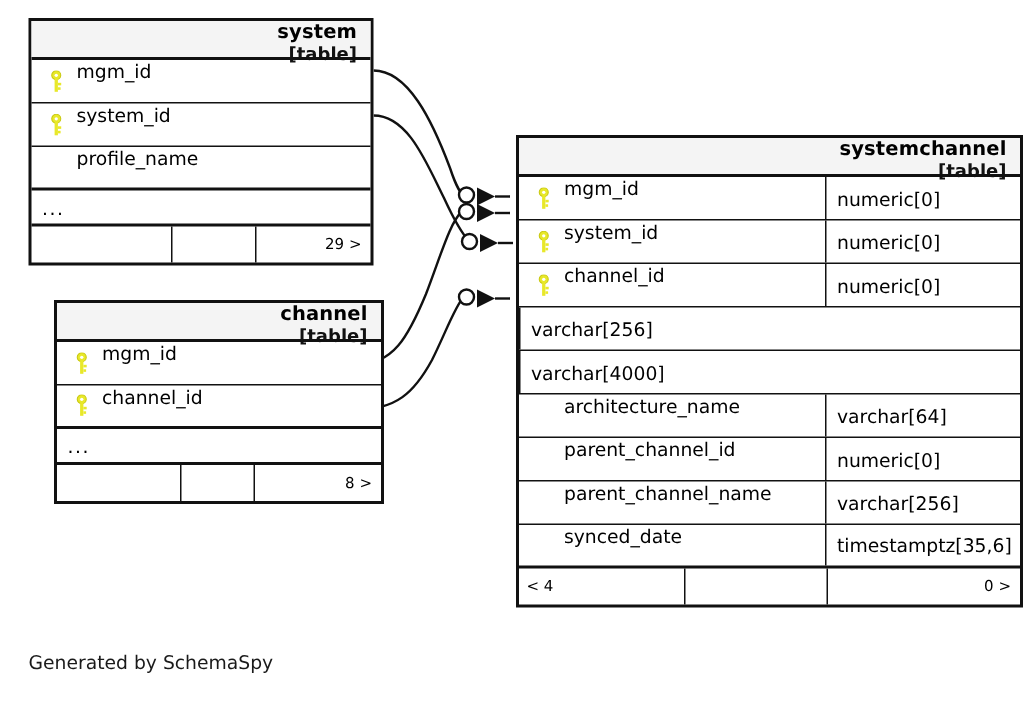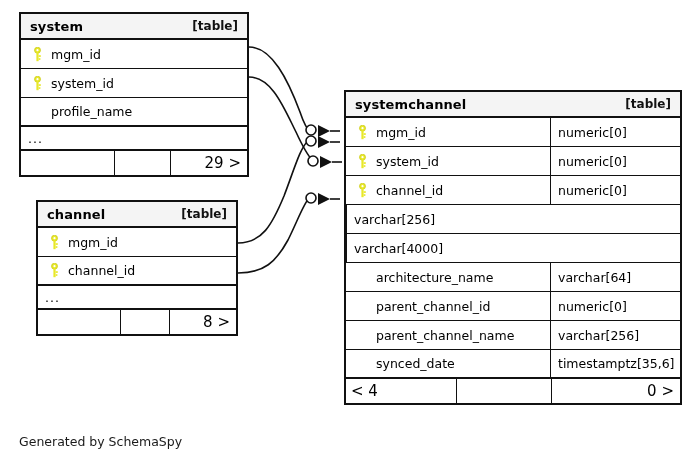--- a/index.html
+++ b/index.html
@@ -40,27 +40,28 @@
     position: absolute;
     z-index: 2;
     background: #ffffff;
     border: 2px solid #111111;
     box-sizing: border-box;
     font-size: 12.5px;
   }
 
   .tbl-title {
     display: flex;
-    align-items: center;
+    align-items: flex-end;
     justify-content: space-between;
     background: #f4f4f4;
     border-bottom: 2px solid #111111;
     box-sizing: border-box;
     padding: 0 9px;
     height: 26px;
+    flex-direction: column;
   }
   .tbl-title .t-name {
     font-weight: bold;
     font-size: 13px;
     letter-spacing: 0.1px;
   }
   .tbl-title .t-tag {
     font-size: 12px;
     font-weight: bold;
     color: #111111;
@@ -71,21 +72,20 @@
     align-items: stretch;
     border-bottom: 1.5px solid #111111;
     box-sizing: border-box;
     height: 29px;
   }
   .tbl-row.last-col-row {
     border-bottom: 2px solid #111111;
   }
   .tbl-row .c-name {
     display: flex;
-    align-items: center;
     flex: 1 1 auto;
     padding-left: 8px;
     box-sizing: border-box;
     overflow: hidden;
     white-space: nowrap;
   }
   .tbl-row .c-type {
     display: flex;
     align-items: center;
     box-sizing: border-box;
@@ -122,21 +122,21 @@
   
   .tbl-footer {
     display: flex;
     height: 24px;
     box-sizing: border-box;
   }
   .tbl-footer .f-cell {
     display: flex;
     align-items: center;
     box-sizing: border-box;
-    font-size: 15px;
+    font-size: 10px;
     overflow: hidden;
     white-space: nowrap;
   }
   .tbl-footer .f-left {
     justify-content: flex-start;
     padding-left: 5px;
   }
   .tbl-footer .f-mid {
     justify-content: center;
     border-left: 1.5px solid #111111;
@@ -153,21 +153,21 @@
     top: 12px;
     width: 230px;
   }
   #tbl-system .tbl-footer .f-left  { flex: 0 0 93px; }
   #tbl-system .tbl-footer .f-mid   { flex: 0 0 57px; }
   #tbl-system .tbl-footer .f-right { flex: 1 1 auto; }
 
   #tbl-channel {
     left: 36px;
     top: 200px;
-    width: 202px;
+    width: 220px;
   }
   #tbl-channel .tbl-footer .f-left  { flex: 0 0 82px; }
   #tbl-channel .tbl-footer .f-mid   { flex: 0 0 50px; }
   #tbl-channel .tbl-footer .f-right { flex: 1 1 auto; }
 
   #tbl-systemchannel {
     left: 344px;
     top: 90px;
     width: 338px;
   }

